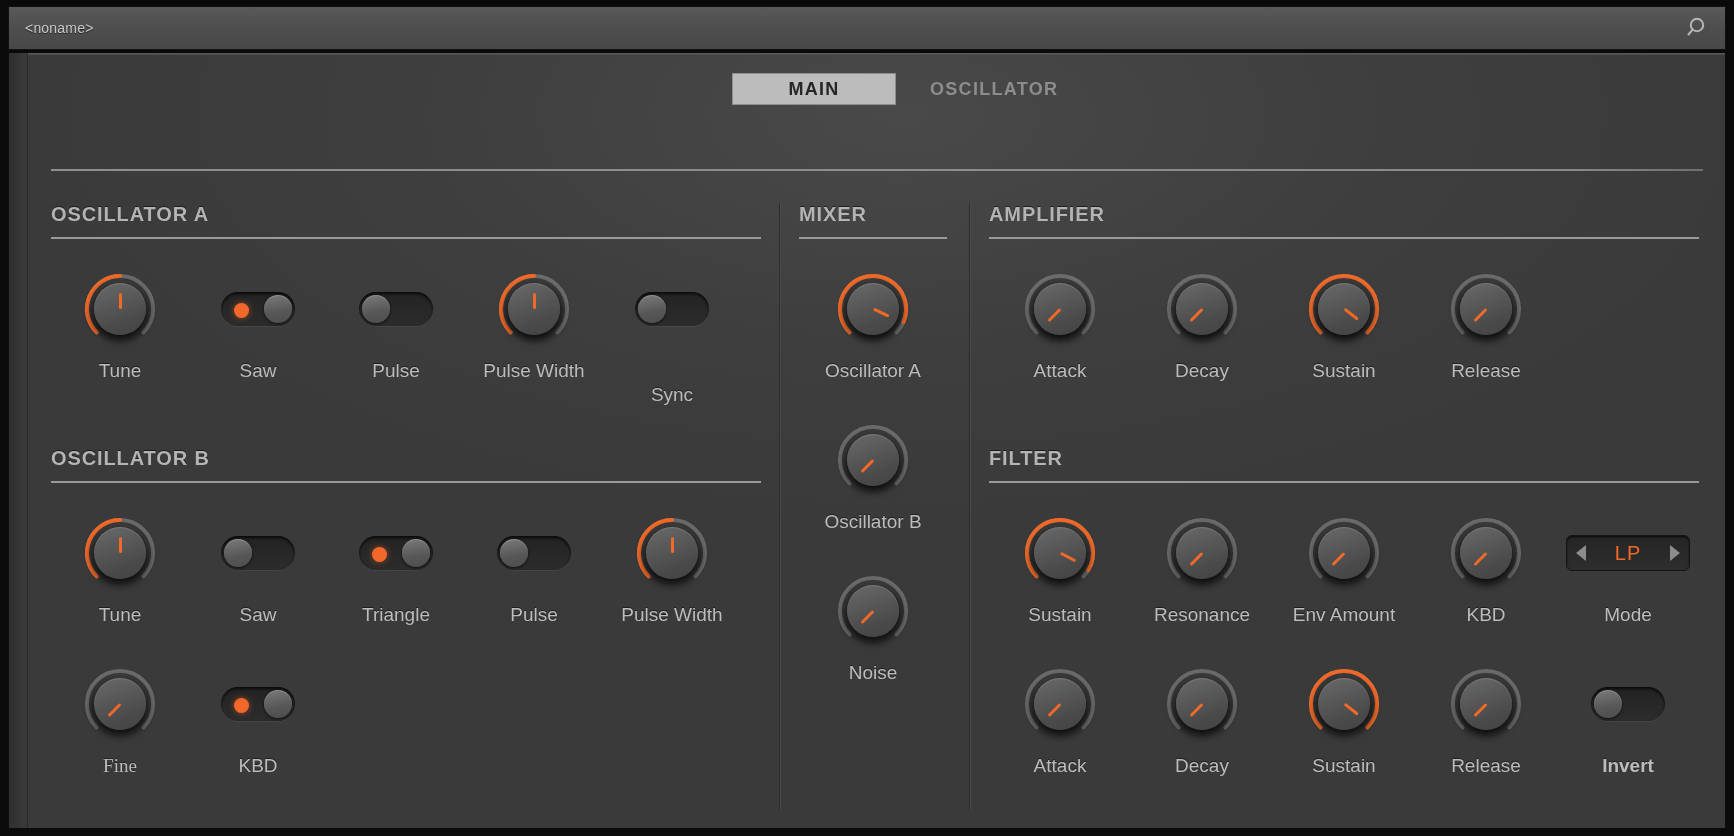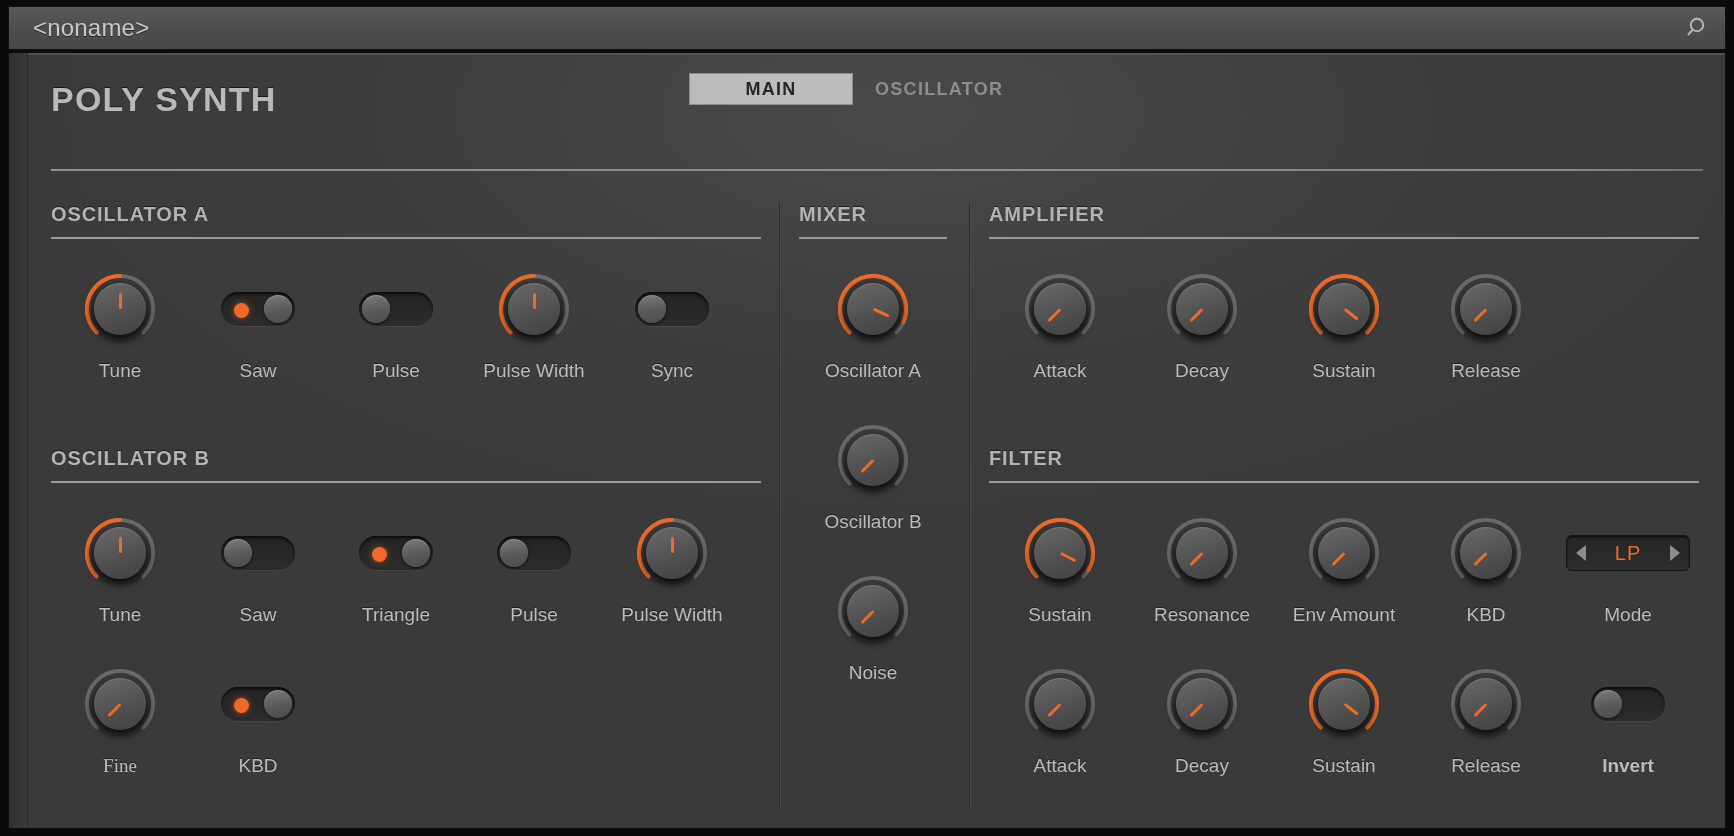--- a/index.html
+++ b/index.html
@@ -11,21 +11,21 @@
   .app{position:relative;width:1734px;height:836px;background:#0a0a0a;box-sizing:border-box;}
 
   
   .headerbar{
     position:absolute;left:8px;top:6px;width:1718px;height:44px;
     background:linear-gradient(180deg,#595959 0%,#4e4e4e 48%,#484848 100%);
     border:1px solid #111;box-sizing:border-box;
     display:flex;align-items:center;
   }
   .hdr-title{
-    color:#c9c9c9;font-size:24px;letter-spacing:.2px;padding-left:24px;flex:1;
+    color:#c9c9c9;font-size:14px;letter-spacing:.2px;padding-left:16px;flex:1;
     text-shadow:0 1px 0 rgba(0,0,0,.55);
   }
   .hdr-search{
     width:52px;height:44px;display:flex;align-items:center;justify-content:center;cursor:pointer;
   }
   .hdr-search svg{display:block;}
 
   
   .panel{
     position:absolute;left:8px;top:53px;width:1718px;height:776px;
@@ -40,21 +40,21 @@
   }
   .leftrail{position:absolute;left:0;top:0;bottom:0;width:18px;
     background:linear-gradient(90deg,#2f2f2f,#3a3a3a);border-right:1px solid #2a2a2a;}
 
   
   .titlerow{position:absolute;left:42px;top:18px;right:22px;height:56px;display:flex;align-items:center;}
   .plugname{
     color:#b9b9b9;font-size:34px;font-weight:bold;letter-spacing:1.2px;
     text-shadow:0 -1px 0 rgba(0,0,0,.6);white-space:nowrap;
   }
-  .tabs{position:absolute;left:680px;top:20px;display:flex;align-items:center;gap:4px;}
+  .tabs{position:absolute;left:723px;top:20px;display:flex;align-items:center;gap:16px;}
   .tab{
     height:32px;min-width:164px;display:flex;align-items:center;justify-content:center;
     font-size:18px;font-weight:bold;letter-spacing:1.3px;cursor:pointer;box-sizing:border-box;
   }
   .tab.active{background:#bcbcbc;color:#262626;border:1px solid #8e8e8e;}
   .tab.inactive{color:#8d8d8d;padding:0 18px;}
   .titleline{position:absolute;left:42px;right:22px;top:116px;height:2px;
     background:linear-gradient(90deg,#8f8f8f,#8a8a8a 92%,#6f6f6f);}
 
   
@@ -127,23 +127,20 @@
       <svg width="26" height="26" viewBox="0 0 26 26">
         <circle cx="11" cy="10" r="6.2" fill="none" stroke="#b6b6b6" stroke-width="2"></circle>
         <line x1="6.6" y1="14.6" x2="2.5" y2="19.5" stroke="#b6b6b6" stroke-width="2" stroke-linecap="round"></line>
       </svg>
     </div>
   </div>
 
   <div class="panel">
     <div class="leftrail"></div>
 
-    <div class="titlerow">
-      <div class="plugname">POLY SYNTH</div>
-    </div>
 
     <div class="tabs">
       <div class="tab active">MAIN</div>
       <div class="tab inactive">OSCILLATOR</div>
     </div>
 
     <div class="titleline"></div>
 
     <div class="vdiv" id="vdiv1"></div>
     <div class="vdiv" id="vdiv2"></div>
@@ -190,21 +187,21 @@
                   <path d="M 15.67 62.33 A 33 33 0 1 1 62.33 62.33" fill="none" stroke="#9b9b9b" stroke-width="4" stroke-linecap="round" opacity="0.5"></path>
                   <path d="M 15.67 62.33 A 33 33 0 0 1 39.00 6.00" fill="none" stroke="#f26a28" stroke-width="4" stroke-linecap="round"></path>
                 </svg>
                 <div class="capring"></div>
                 <div class="cap"></div>
                 <div class="ptr up" style="transform: rotate(0deg);"></div>
               </div>
             </div>
             <div class="cell-label">Pulse Width</div>
           </div>
-          <div class="cell" style="width: 138px;">
+          <div class="cell" style="width: 138px; gap: 24px;">
             <div class="ctrlbox">
               <div class="toggle off">
                 <div class="thumb"></div>
               </div>
             </div>
             <div class="cell-label">Sync</div>
           </div>
         </div>
     </div>
 

